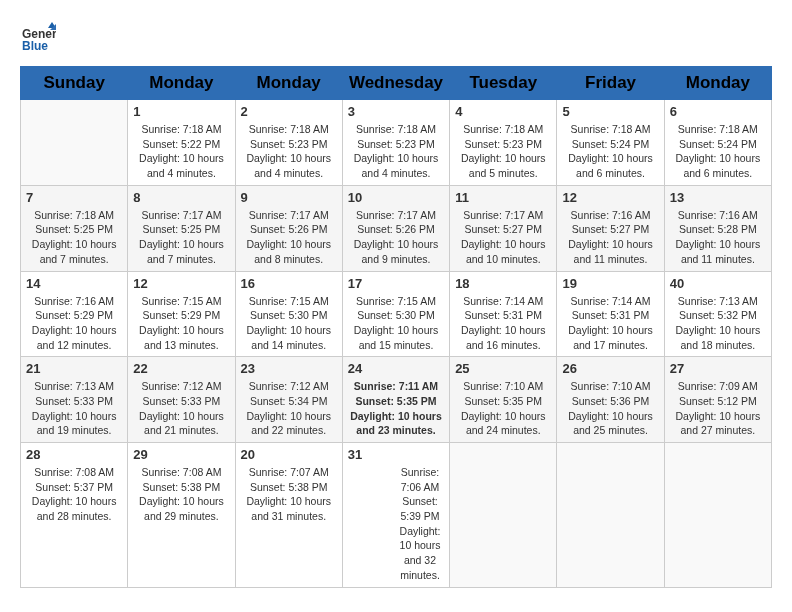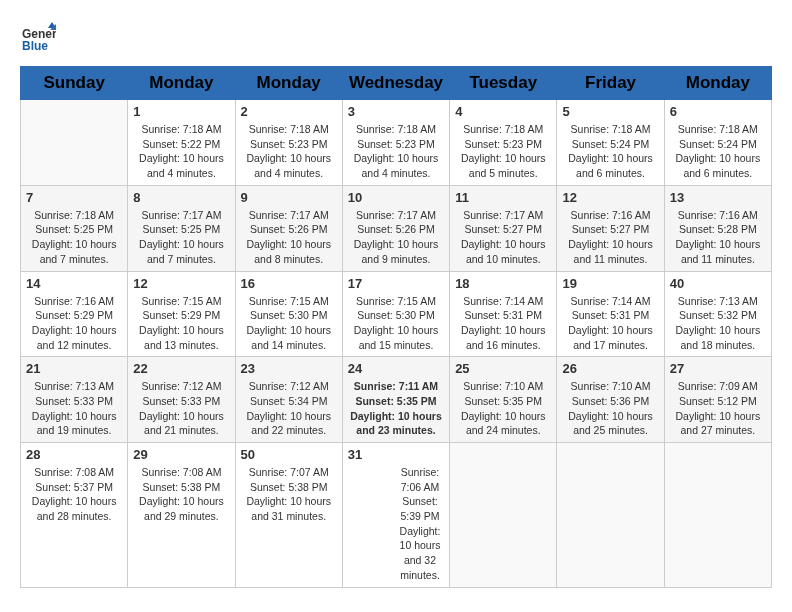--- a/index.html
+++ b/index.html
@@ -322,21 +322,21 @@
 and 28 minutes.</div>
         </td>
         <td>
           <span class="day-num">29</span>
           <div class="day-info" style="white-space: pre-line;">Sunrise: 7:08 AM
 Sunset: 5:38 PM
 Daylight: 10 hours
 and 29 minutes.</div>
         </td>
         <td>
-          <span class="day-num">50</span>
+          <span class="day-num">20</span>
           <div class="day-info" style="white-space: pre-line;">Sunrise: 7:07 AM
 Sunset: 5:38 PM
 Daylight: 10 hours
 and 31 minutes.</div>
         </td>
         <td>
           <span class="day-num">31</span>
           <div class="day-info" style="white-space: pre-line; margin-left: 48px;">Sunrise: 7:06 AM
 Sunset: 5:39 PM
 Daylight: 10 hours

